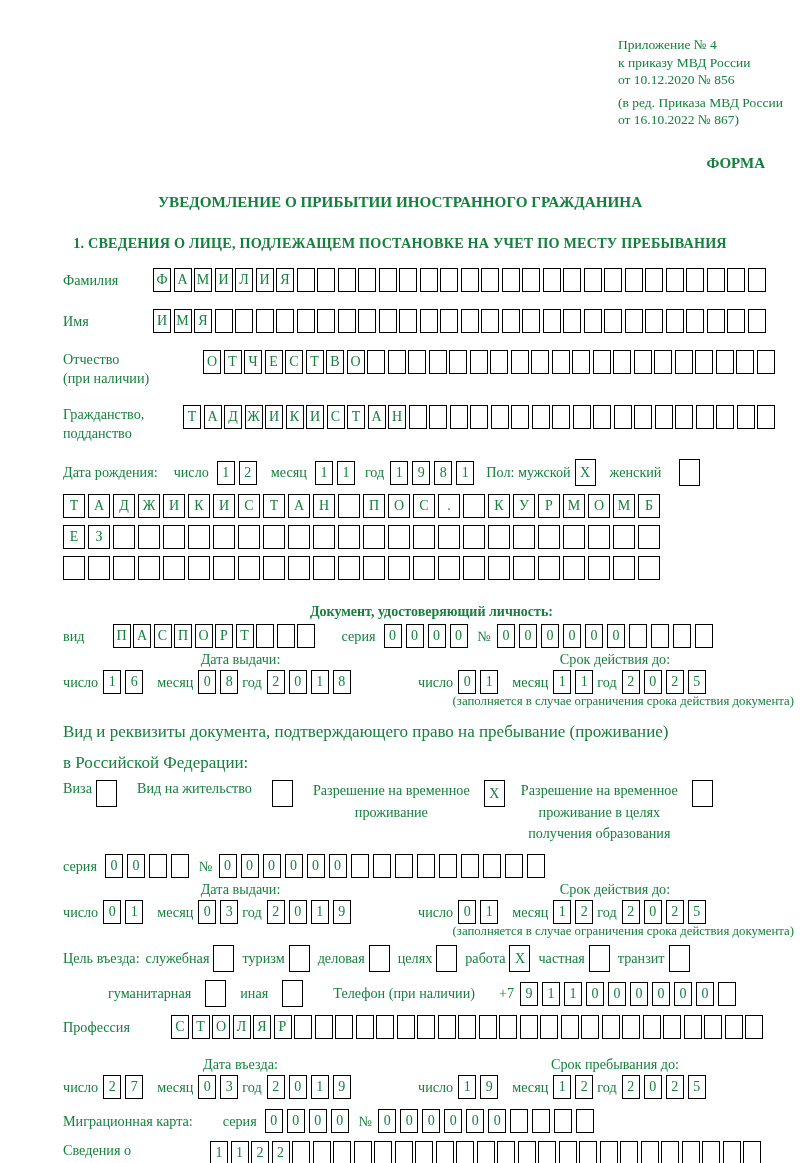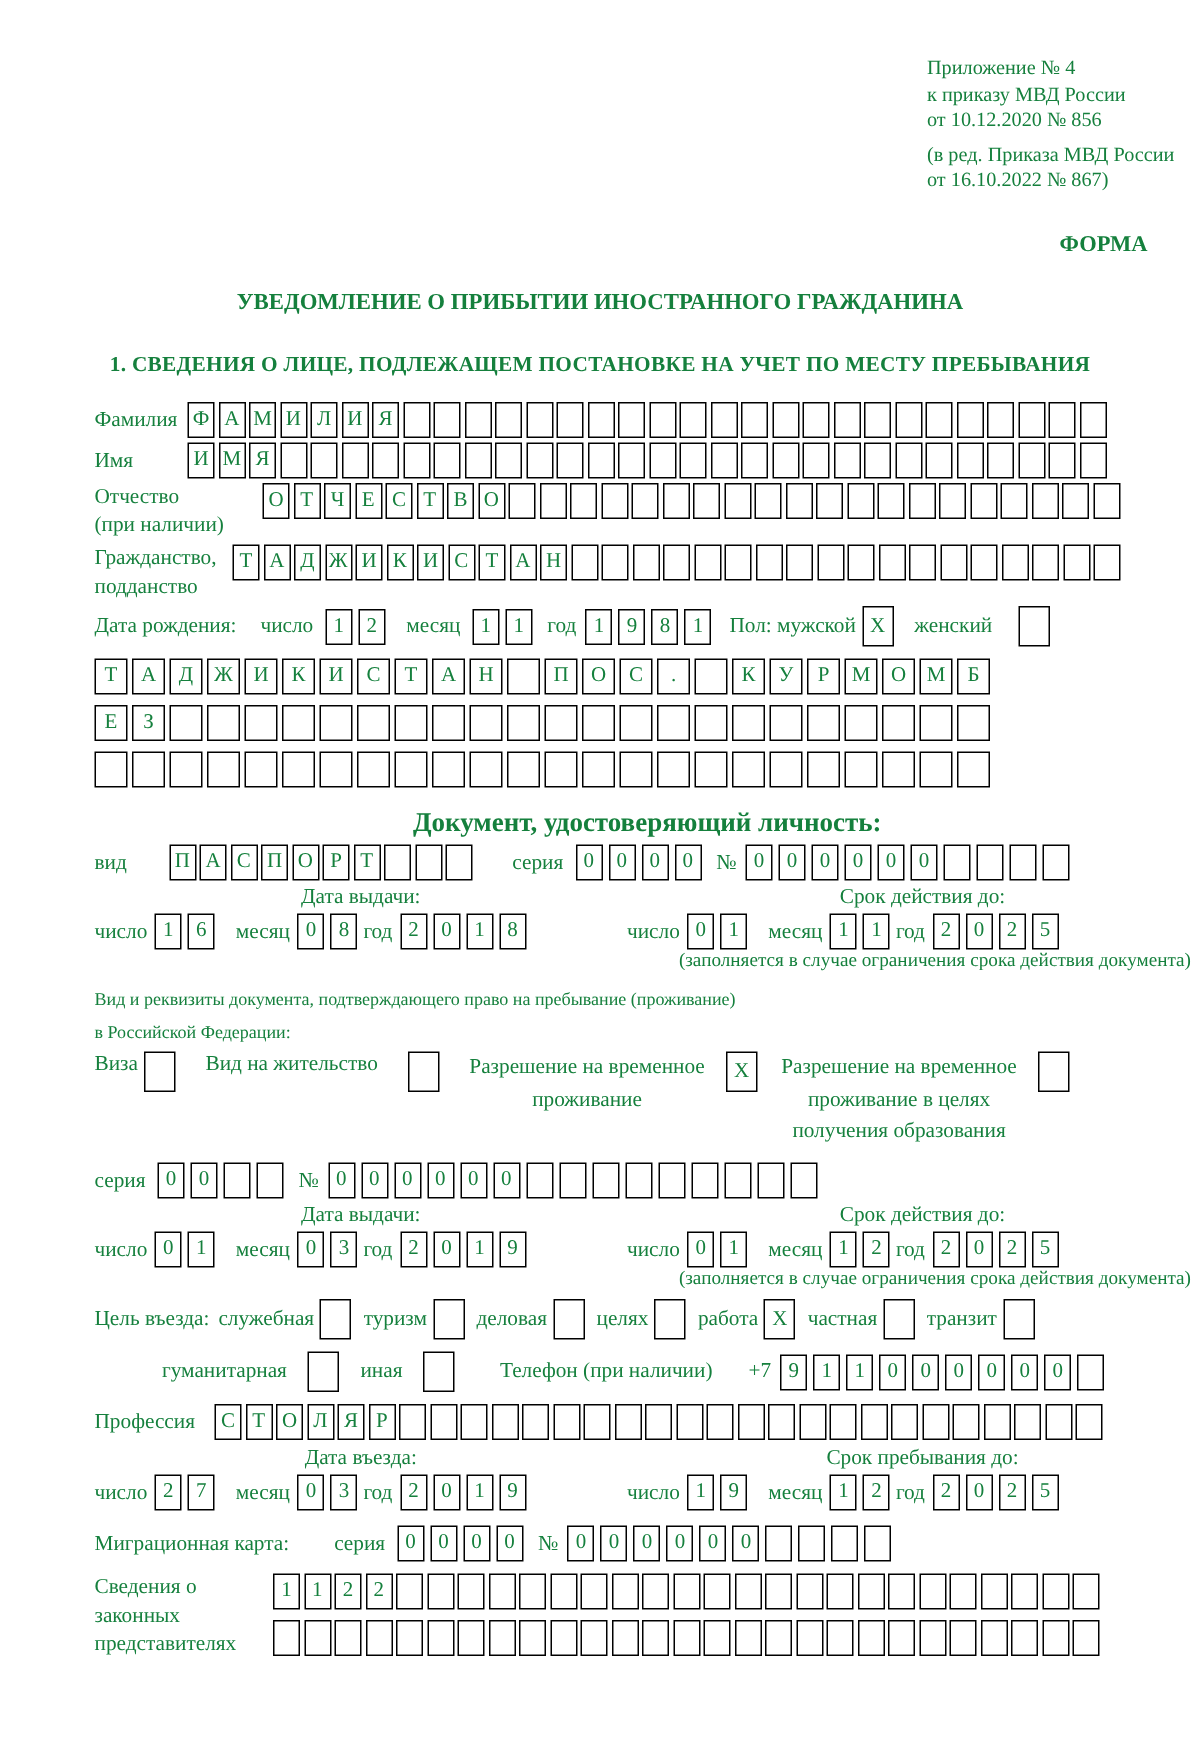--- a/index.html
+++ b/index.html
@@ -6,21 +6,21 @@
   .page{position:relative;width:800px;height:1163px;background:#ffffff;color:#15803d;
         font-family:"Liberation Serif","DejaVu Serif",serif;box-sizing:border-box;
         padding-top:36px;overflow:hidden;}
   .hdr{margin-left:618px;font-size:13.5px;line-height:1.3;}
   .hdr .gap{margin-top:5px;}
   .forma{margin-top:26px;padding-right:35px;text-align:right;font-weight:bold;font-size:15px;}
   .title{margin-top:18px;text-align:center;font-weight:bold;font-size:15.2px;line-height:1.55;}
   .blank-line{display:inline-block;width:52px;border-bottom:2px solid #3a3a3a;margin-left:10px;vertical-align:baseline;}
   .sect{margin-top:22px;text-align:center;font-weight:bold;font-size:14.2px;letter-spacing:.2px;}
   .content{margin-top:16px;padding-left:63px;font-size:14.2px;}
-  .row{display:flex;align-items:center;margin-bottom:3px;}
+  .row{display:flex;align-items:center;margin-bottom:17px;gap:28px;}
   .row.top{align-items:flex-start;}
   .lbl{flex:0 0 auto;}
   .lbl.ml{line-height:1.32;}
   .w62{width:62px;} .w112{width:112px;} .w92{width:92px;} .w82{width:82px;line-height:1.6;} .w80{width:80px;} .w119{width:119px;line-height:1.62;}
   .cb{display:inline-block;width:16px;height:22px;line-height:22px;border:1.5px solid #000;
       margin-right:2.5px;text-align:center;font-size:14px;vertical-align:middle;background:#fff;}
   .boxes{white-space:nowrap;}
   .bw .cb{width:20px;margin-right:3px;}
   .chk{display:inline-block;margin-left:4px;}
   .chk .cb{width:19px;height:25px;line-height:25px;margin-right:0;}
@@ -28,29 +28,29 @@
   .dhdr{display:flex;margin-top:3px;gap:12px;}
   .dhdr .l{width:355px;text-align:center;}
   .dhdr .r{flex:1;text-align:center;}
   .drow{display:flex;align-items:center;margin-top:2px;}
   .dgrp{display:flex;align-items:center;}
   .dgrp .cb{margin-right:4px;}
   .dgrp.left{width:355px;}
   .dgrp .t{margin-right:5px;}
   .dgrp .t2{margin:0 5px 0 10px;}
   .note{text-align:right;padding-right:6px;font-size:12.8px;margin-top:0;}
-  .para{margin-top:8px;line-height:1.8;font-size:12px;}
+  .para{margin-top:8px;line-height:1.8;font-size:17px;}
   .opts{display:flex;align-items:flex-start;margin-top:2px;}
   .opt{display:flex;align-items:flex-start;}
   .optstack{text-align:center;line-height:1.5;}
   .inline{display:flex;align-items:center;flex-wrap:nowrap;}
   .sp6{width:6px;} .sp8{width:8px;} .sp10{width:10px;} .sp14{width:14px;} .sp16{width:16px;}
   .sp20{width:20px;} .sp24{width:24px;} .sp28{width:28px;} .sp30{width:30px;}
   .mt4{margin-top:4px;} .mt6{margin-top:6px;} .mt8{margin-top:8px;} .mt10{margin-top:10px;}
-  .center-b{text-align:center;font-weight:bold;font-size:18px;margin-top:6px;margin-bottom:4px;}
+  .center-b{text-align:center;font-weight:bold;font-size:14px;margin-top:6px;margin-bottom:4px;}
 </style>
 </head>
 <body>
 
 <div class="page">
 
   <div class="hdr">
     <div>Приложение № 4</div>
     <div>к приказу МВД России</div>
     <div>от 10.12.2020 № 856</div>

